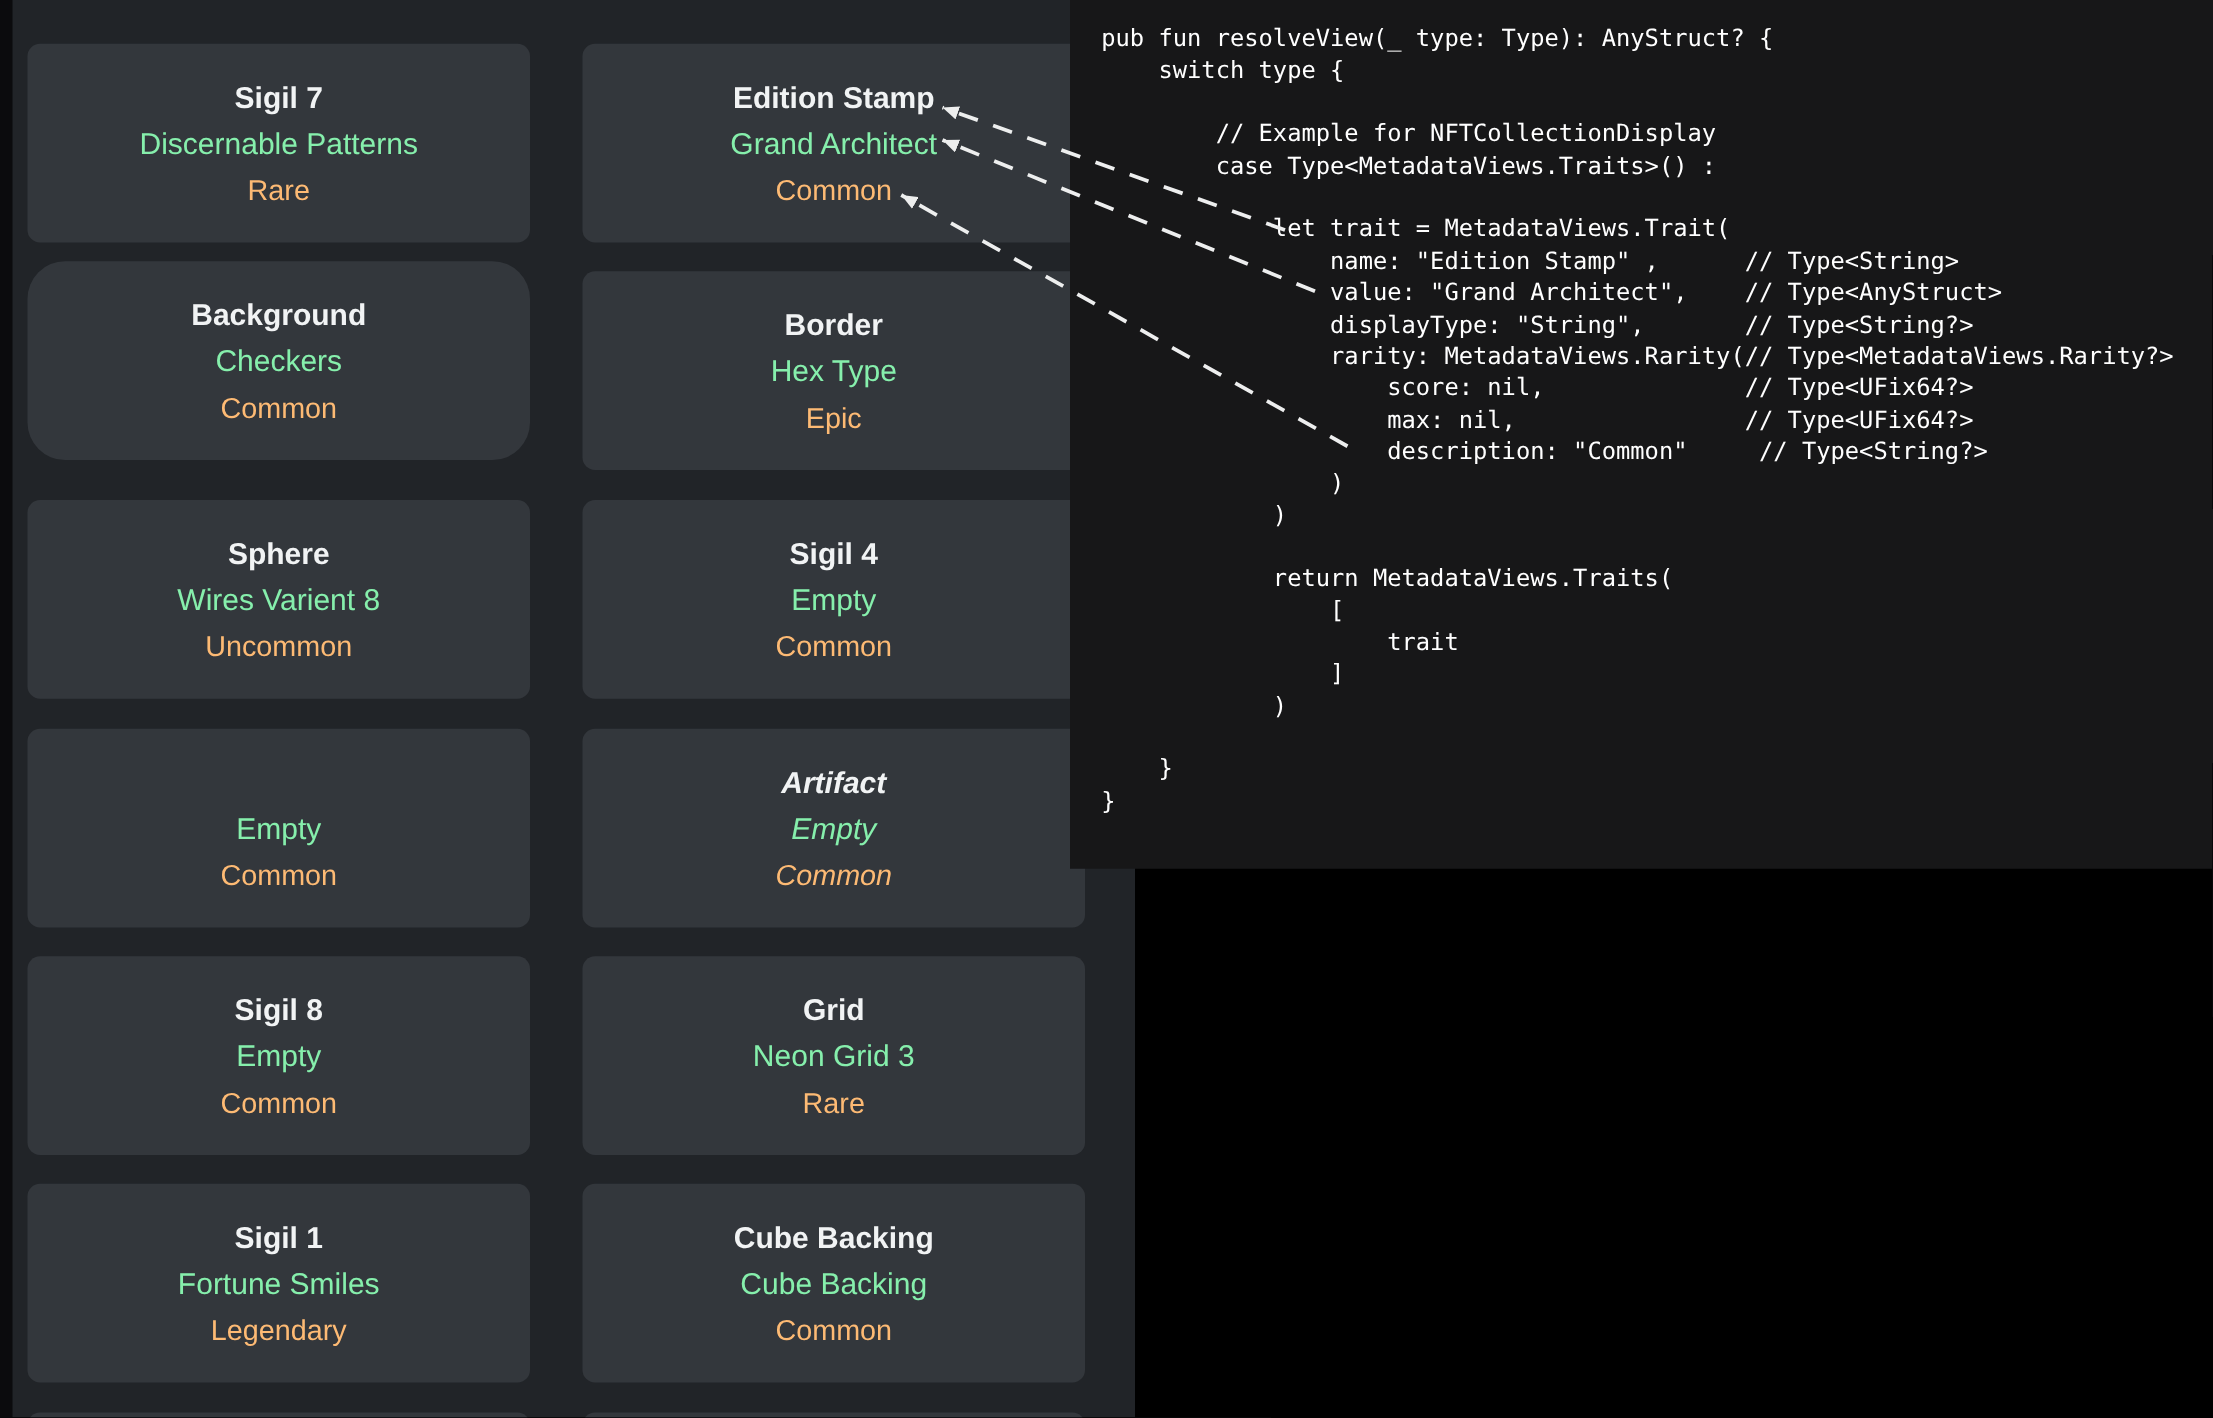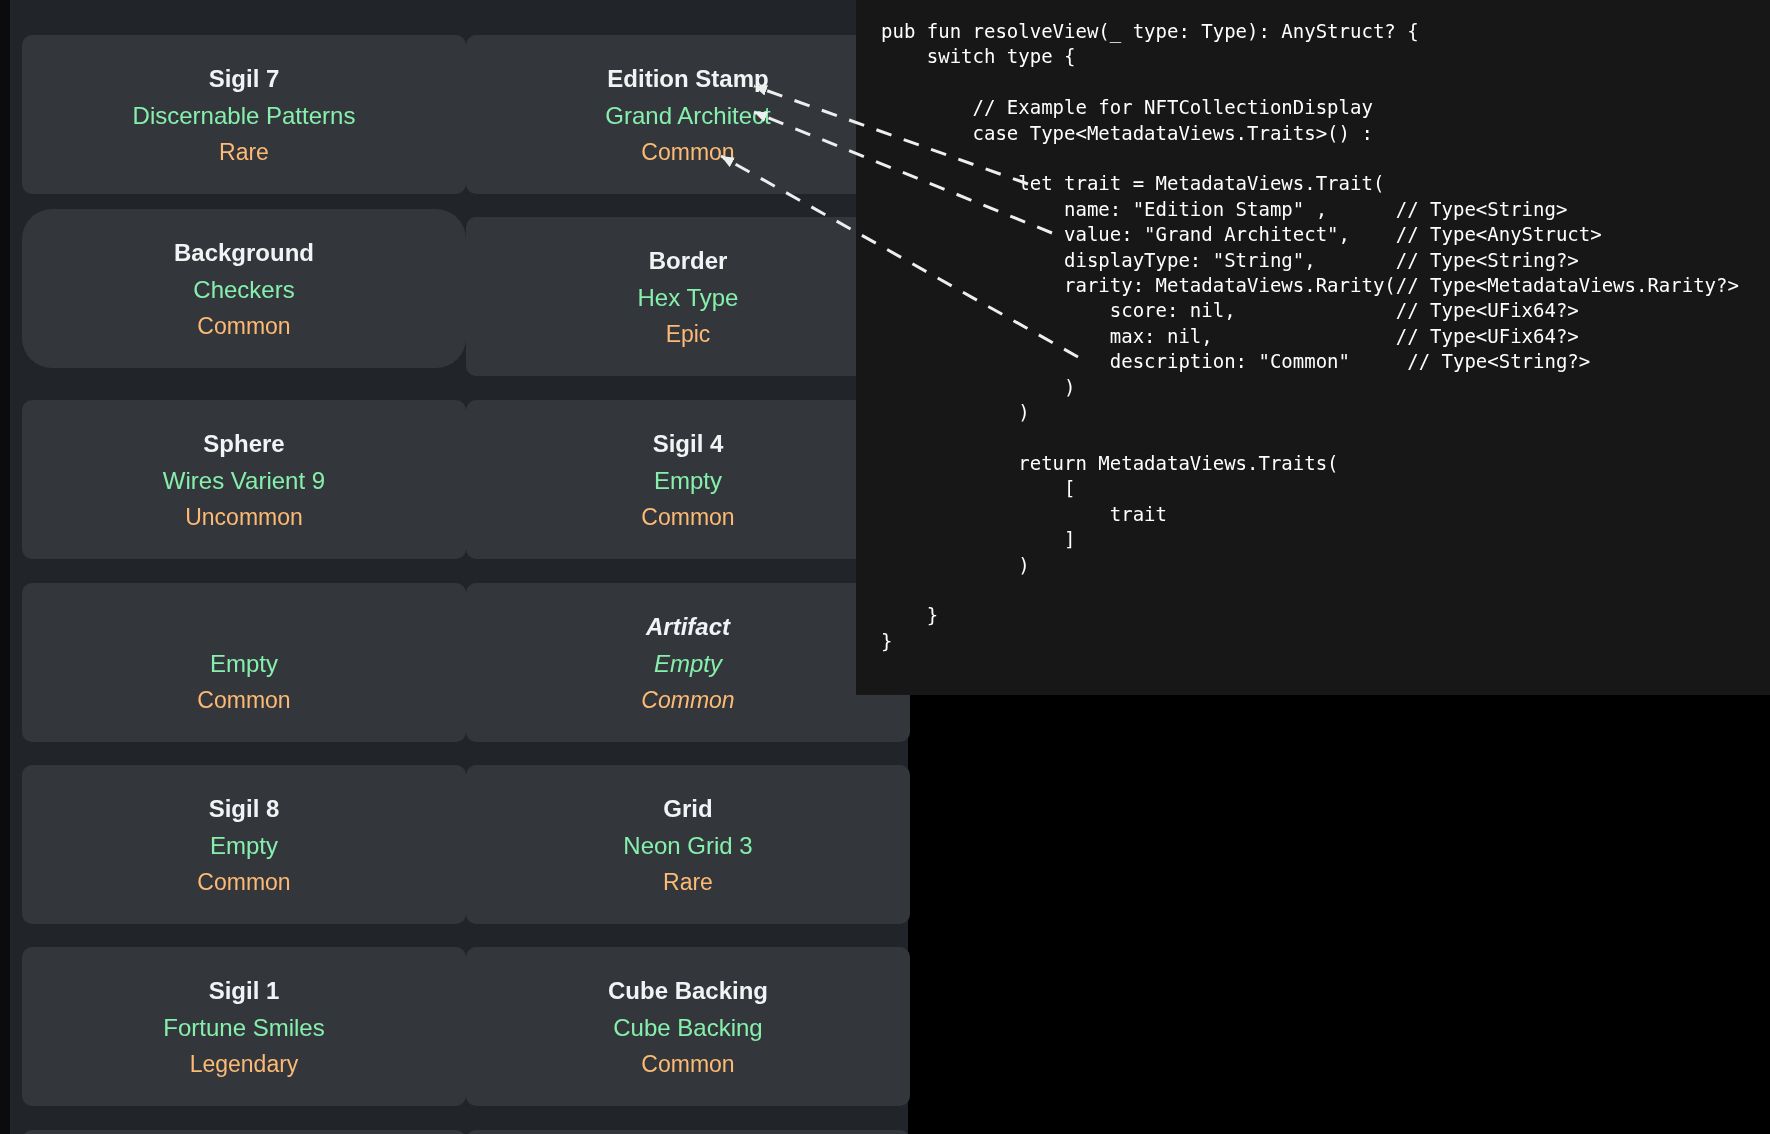--- a/index.html
+++ b/index.html
@@ -23,21 +23,20 @@
     width: 10px; height: 1134px;
     background: #0b0b0d;
   }
   #traits-grid { position: absolute; left: 0; top: 0; width: 908px; height: 1134px; }
   .card {
     position: absolute;
     width: 402px;
     height: 159px;
     background: #33373c;
     border-radius: 10px;
-    padding-left: 42px;
   }
   .card .t-title,
   .card .t-variant,
   .card .t-rarity {
     position: absolute;
     left: 0;
     width: 100%;
     text-align: center;
     line-height: 26px;
   }
@@ -94,21 +93,21 @@
         <div class="t-variant">Checkers</div>
         <div class="t-rarity">Common</div>
       </div>
       <div class="card" style="left: 466px; top: 217px;">
         <div class="t-title">Border</div>
         <div class="t-variant">Hex Type</div>
         <div class="t-rarity">Epic</div>
       </div>
       <div class="card" style="left: 22px; top: 400px;">
         <div class="t-title">Sphere</div>
-        <div class="t-variant">Wires Varient 9</div>
+        <div class="t-variant">Wires Varient 8</div>
         <div class="t-rarity">Uncommon</div>
       </div>
       <div class="card" style="left: 466px; top: 400px;">
         <div class="t-title">Sigil 4</div>
         <div class="t-variant">Empty</div>
         <div class="t-rarity">Common</div>
       </div>
       <div class="card" style="left: 22px; top: 583px;">
         <div class="t-variant">Empty</div>
         <div class="t-rarity">Common</div>

